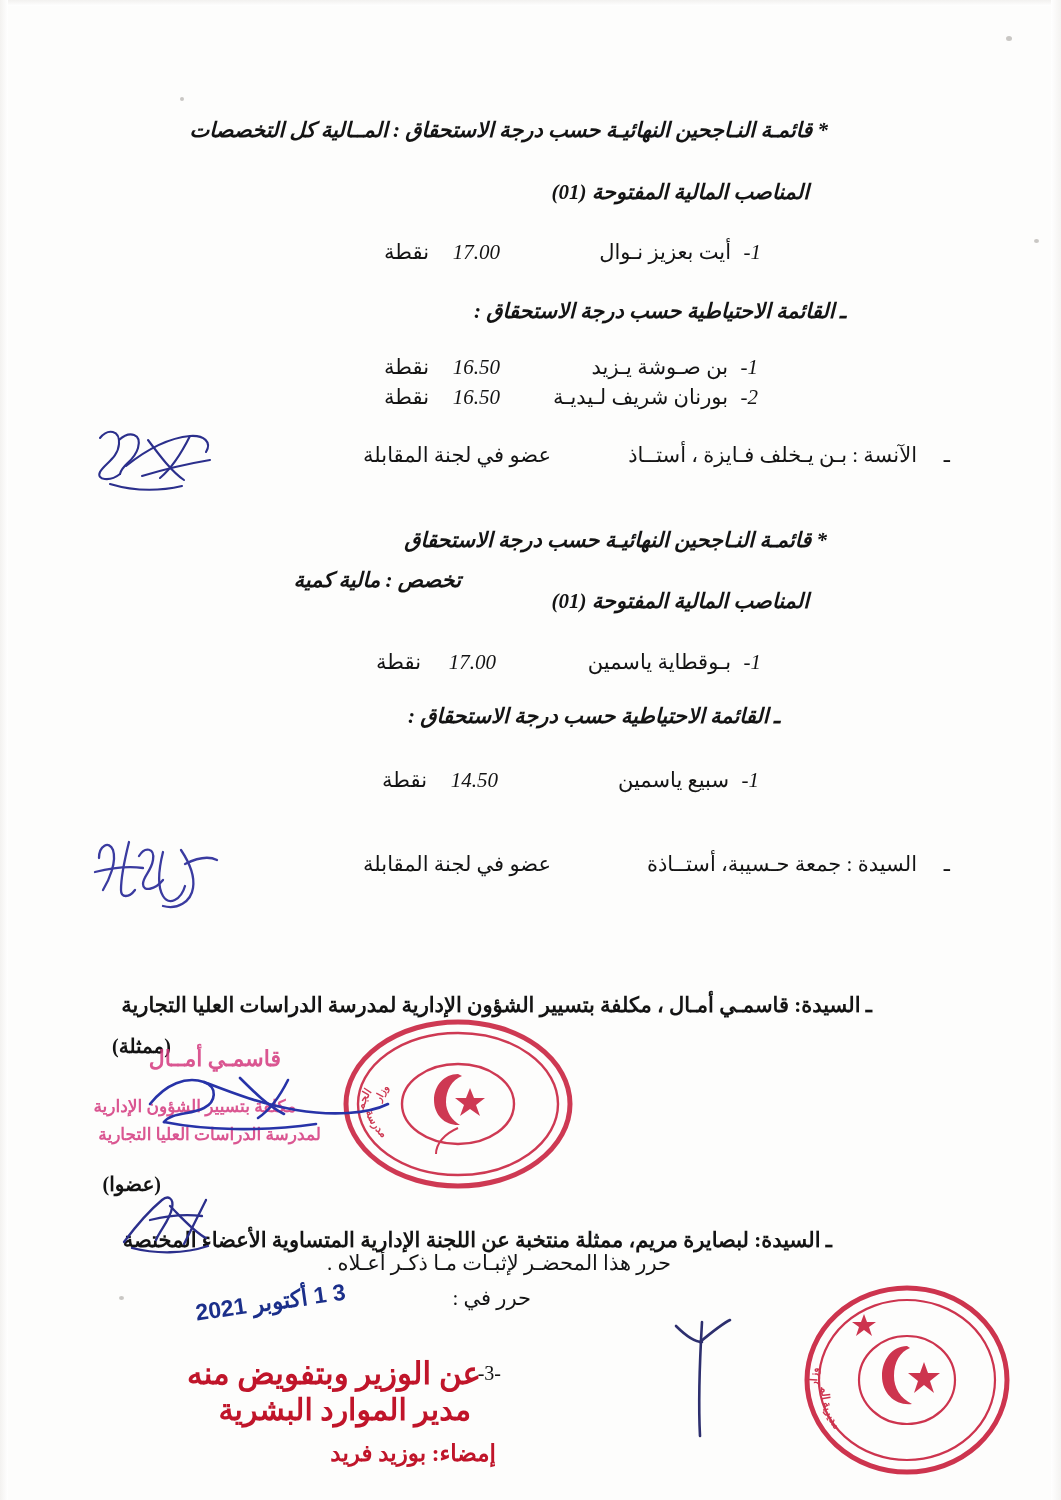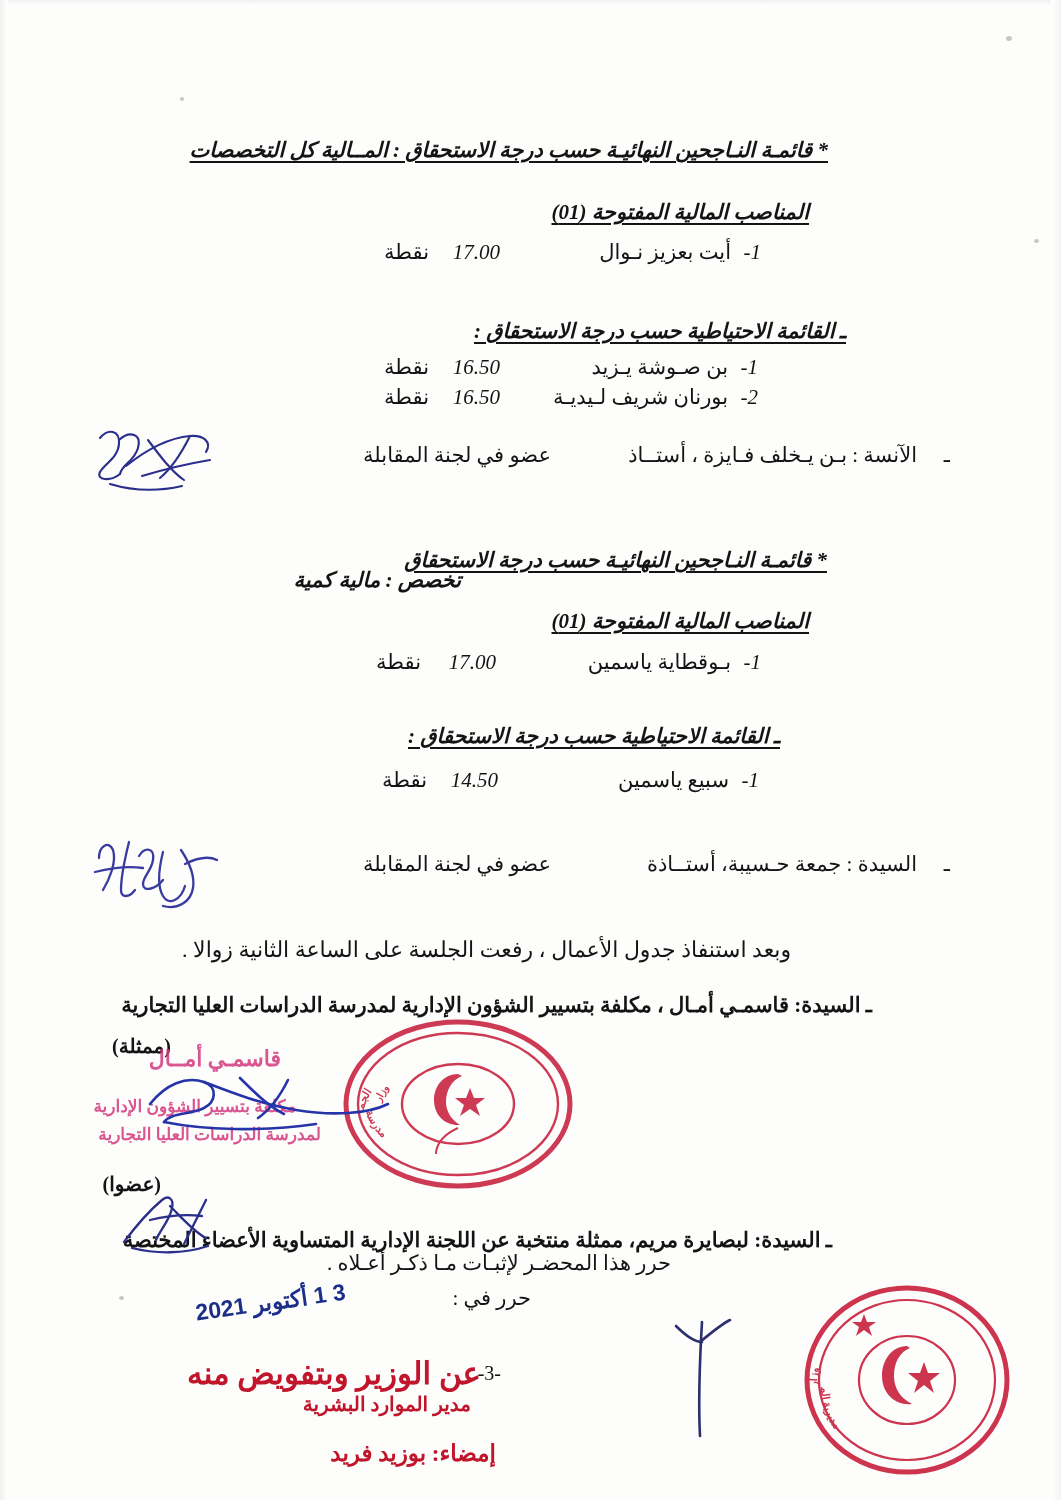--- a/index.html
+++ b/index.html
@@ -32,21 +32,21 @@
     background: linear-gradient(to left, #f4f3f1, #ffffff);
   }
   .doc-text {
     position: absolute;
     white-space: nowrap;
     font-family: "Liberation Serif", "DejaVu Serif", serif;
     color: #141414;
   }
   .bold { font-weight: bold; }
   .italic { font-style: italic; }
-  .u { text-decoration: underline; text-underline-offset: 4px; margin-top: 20px; }
+  .u { text-underline-offset: 4px; }
   .sz-22 { font-size: 22px; }
   .sz-21 { font-size: 21px; }
   .sz-20 { font-size: 20px; }
 
   
   .red-ink {
     position: absolute;
     color: #c0152a;
     font-family: "Liberation Serif", "DejaVu Serif", serif;
     font-weight: bold;
@@ -159,37 +159,36 @@
       <path d="M14 30 C14 18, 24 12, 28 22 C32 34, 24 52, 18 62"></path>
       <path d="M10 44 C26 40, 44 38, 58 40"></path>
       <path d="M44 14 C40 30, 36 48, 36 62 C36 70, 44 70, 50 62"></path>
       <path d="M54 28 C60 18, 70 20, 68 32 C66 44, 58 48, 58 56 C58 64, 70 62, 78 52"></path>
       <path d="M78 24 C74 40, 72 58, 78 68 C84 78, 96 72, 100 58"></path>
       <path d="M96 22 C104 34, 110 48, 108 60 C106 74, 92 82, 78 78"></path>
       <path d="M100 36 C112 30, 124 28, 132 32"></path>
     </g>
   </svg>
 
-  <div class="doc-text sz-22" style="top:937px; right:270px;">وبعد استنفاذ جدول الأعمال ، رفعت الجلسة على الساعة الثانية زوالا .</div>
 
   <div class="doc-text bold sz-21" style="top:993px; right:189px;">ـ السيدة: قاسمـي أمـال ، مكلفة بتسيير الشؤون الإدارية لمدرسة الدراسات العليا التجارية</div>
   <div class="doc-text bold sz-20" style="top:1034px; right:890px;">(ممثلة)</div>
 
   <div class="doc-text bold sz-21" style="top:1228px; right:229px;">ـ السيدة: لبصايرة مريم، ممثلة منتخبة عن اللجنة الإدارية المتساوية الأعضاء المختصة</div>
   <div class="doc-text bold sz-20" style="top:1172px; right:900px;">(عضوا)</div>
 
   <div class="doc-text sz-21" style="top:1251px; right:390px;">حرر هذا المحضـر لإثبـات مـا ذكـر أعـلاه .</div>
   <div class="doc-text sz-21" style="top:1286px; right:530px;">حرر في :</div>
 
   <div class="datestamp" style="top:1289px; left:195px; font-size:23px;">3 1 أكتوبر 2021</div>
 
   <div class="doc-text sz-20" style="top:1362px; right:560px;">-3-</div>
 
   <div class="red-ink" style="top:1355px; right:580px; font-size:31px;">عن الوزير وبتفويض منه</div>
-  <div class="red-ink" style="top:1392px; right:590px; font-size:20px;">مدير الموارد البشرية</div>
+  <div class="red-ink" style="top:1392px; right:590px; font-size:30px;">مدير الموارد البشرية</div>
   <div class="red-ink" style="top:1440px; right:565px; font-size:23px;">إمضاء: بوزيد فريد</div>
 
   <svg class="sig" style="top:1312px; left:660px;" width="110" height="140" viewBox="0 0 110 140">
     <g fill="none" stroke="#2d2f6e" stroke-width="2.6" stroke-linecap="round">
       <path d="M42 10 C40 44, 38 86, 40 124"></path>
       <path d="M16 14 C26 24, 34 30, 42 30"></path>
       <path d="M40 30 C52 20, 62 12, 70 8"></path>
     </g>
   </svg>
 

